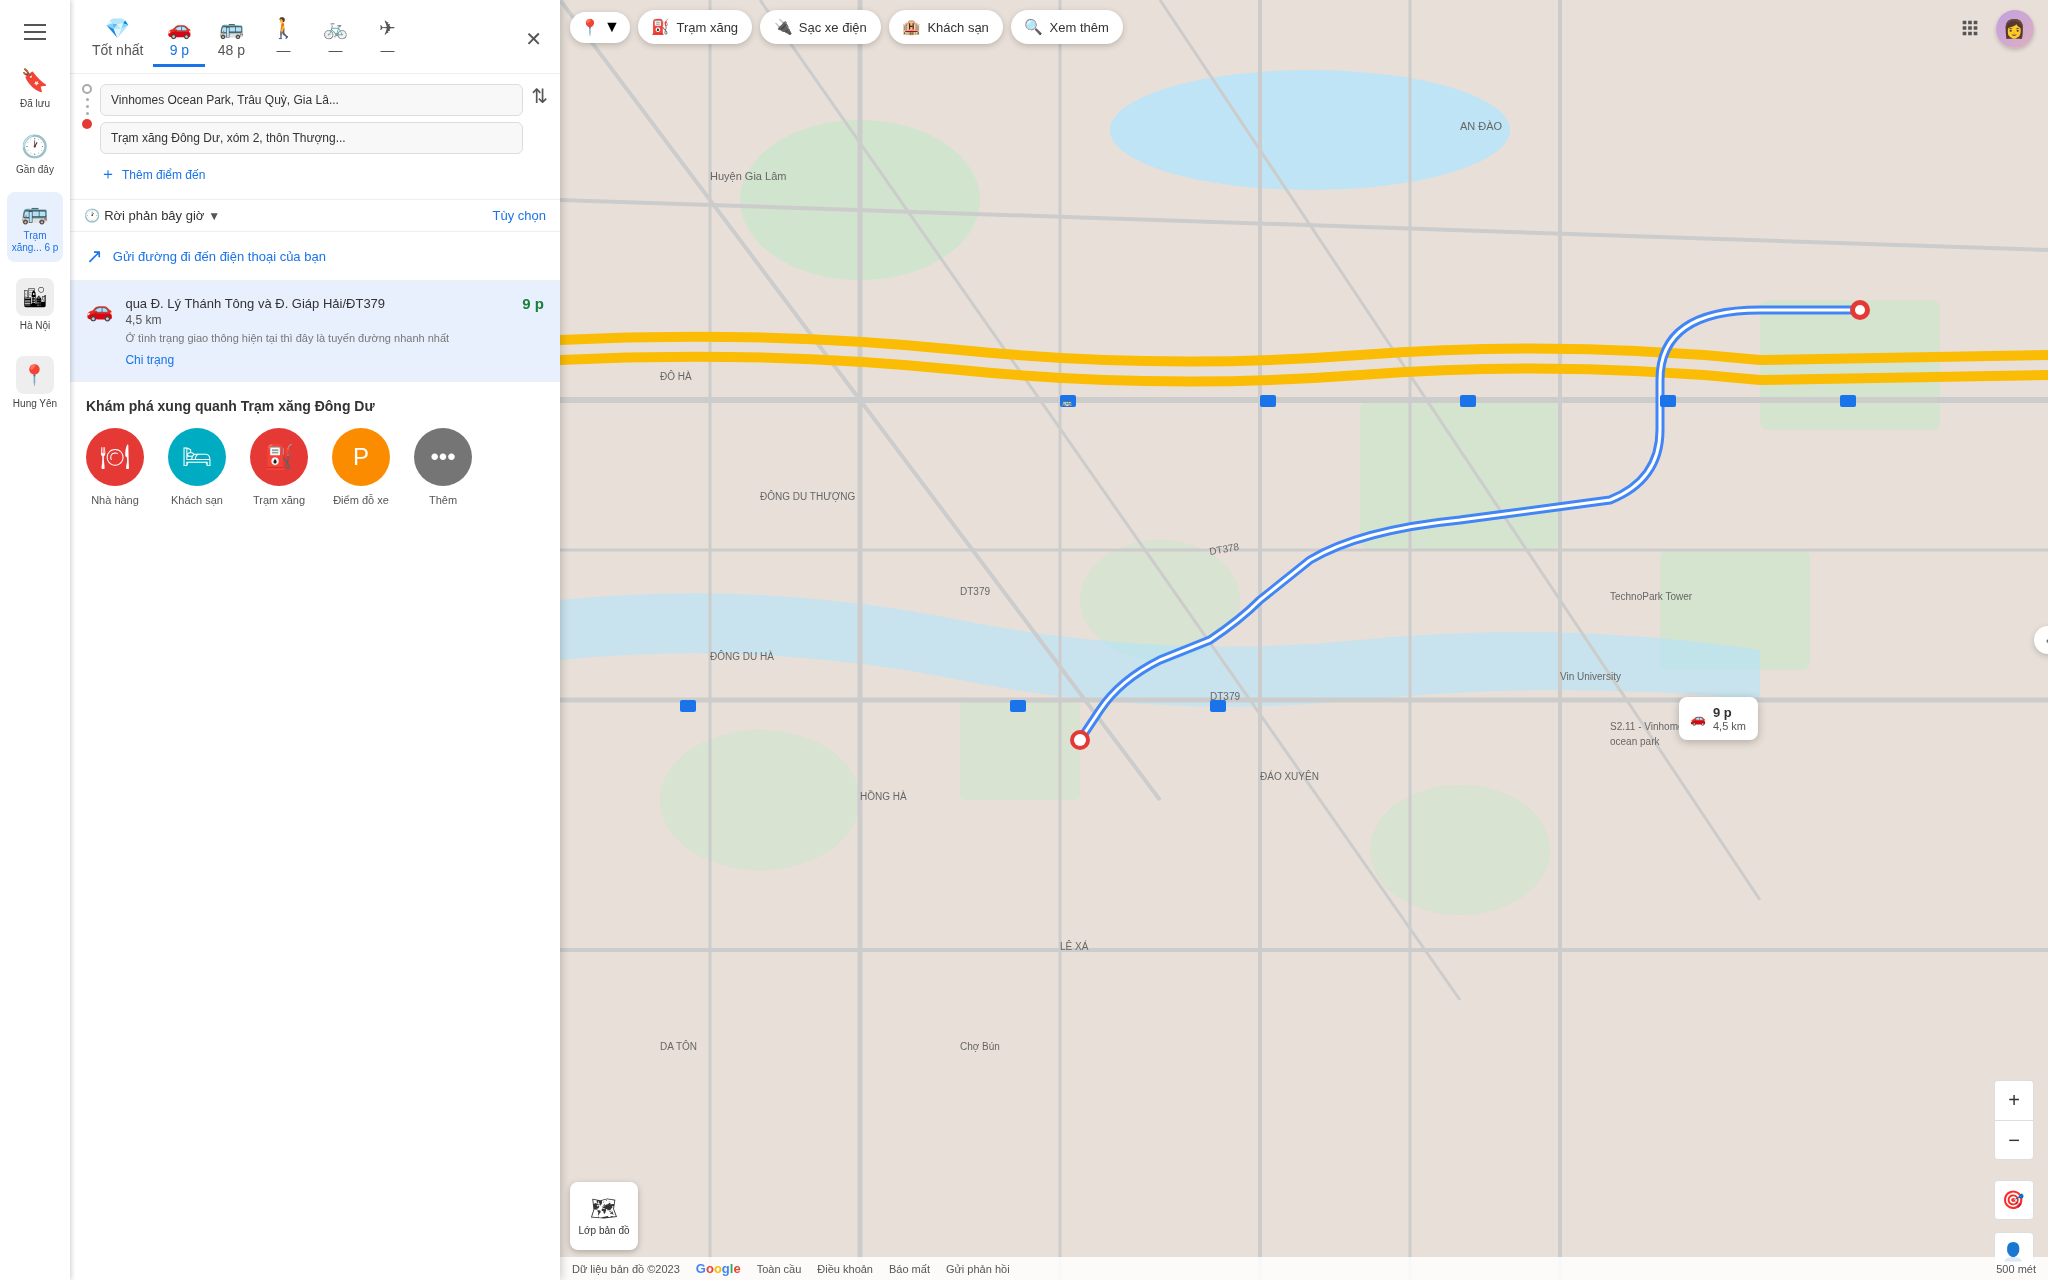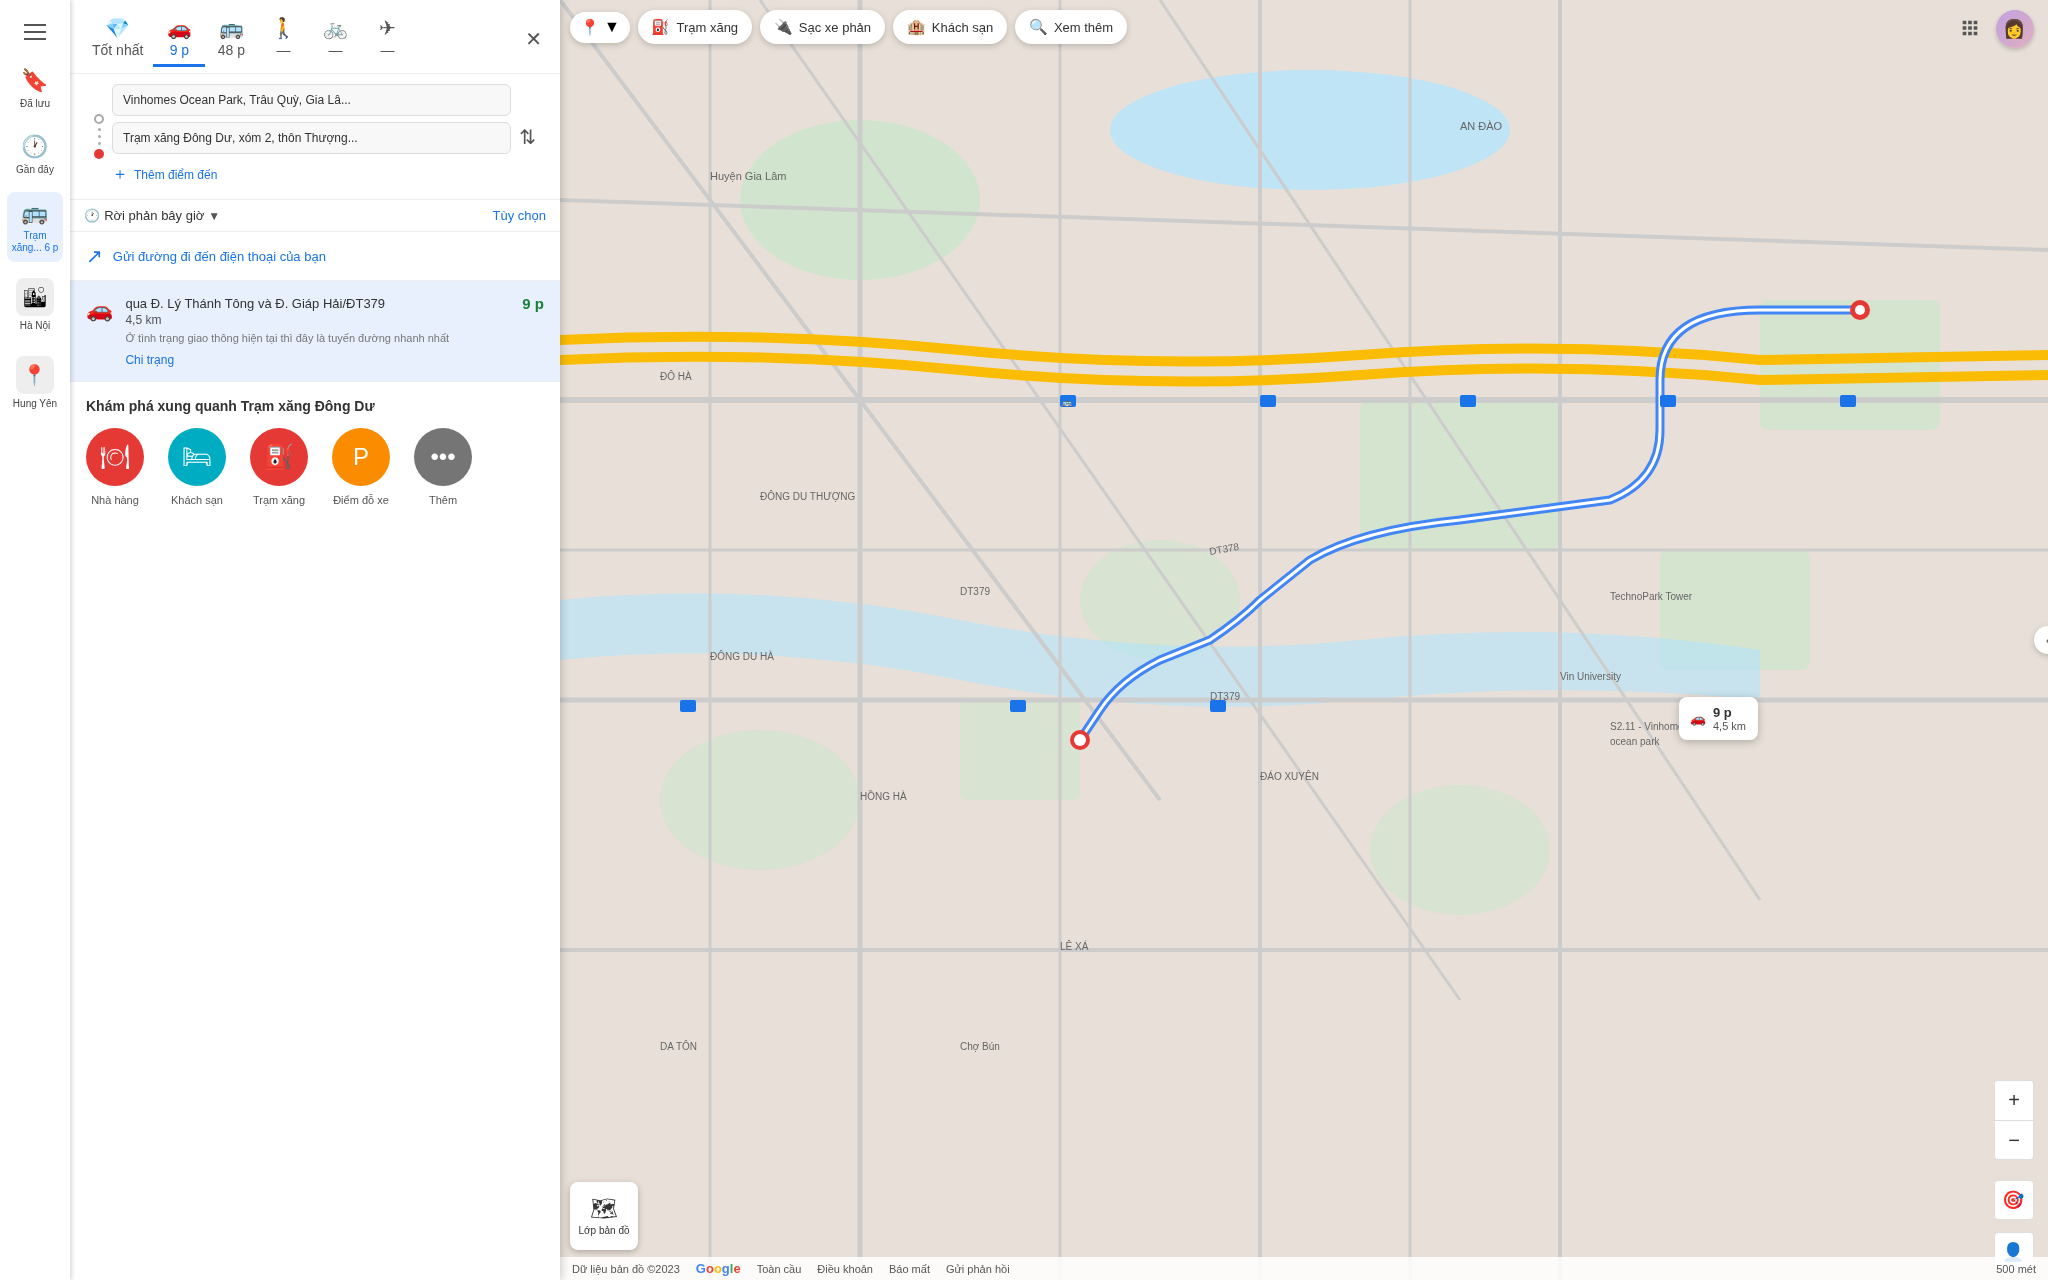--- a/index.html
+++ b/index.html
@@ -71,23 +71,22 @@
     .transport-close {
       margin-left: auto;
       font-size: 20px;
       color: #555;
       cursor: pointer;
       padding: 6px;
     }
 
     
     .route-inputs {
-      padding: 10px 24px;
+      padding: 10px 12px;
       display: flex;
-      align-items: center;
       gap: 8px;
       border-bottom: 1px solid #eee;
     }
     .route-dots {
       display: flex; flex-direction: column; align-items: center; gap: 4px;
     }
     .dot-start { width: 10px; height: 10px; border: 2px solid #aaa; border-radius: 50%; }
     .dot-mid { width: 3px; height: 3px; background: #aaa; border-radius: 50%; }
     .dot-end { width: 10px; height: 10px; background: #e53935; border-radius: 50%; }
     .route-fields { flex: 1; display: flex; flex-direction: column; gap: 6px; }
@@ -543,21 +542,21 @@
         <span>📍</span>
         <span>▼</span>
       </div>
       <div class="map-topbar-pills">
         <div class="map-pill">
           <span class="pill-icon">⛽</span>
           <span>Trạm xăng</span>
         </div>
         <div class="map-pill">
           <span class="pill-icon">🔌</span>
-          <span>Sạc xe phản</span>
+          <span>Sạc xe điện</span>
         </div>
         <div class="map-pill">
           <span class="pill-icon">🏨</span>
           <span>Khách sạn</span>
         </div>
         <div class="map-pill">
           <span class="pill-icon">🔍</span>
           <span>Xem thêm</span>
         </div>
       </div>

